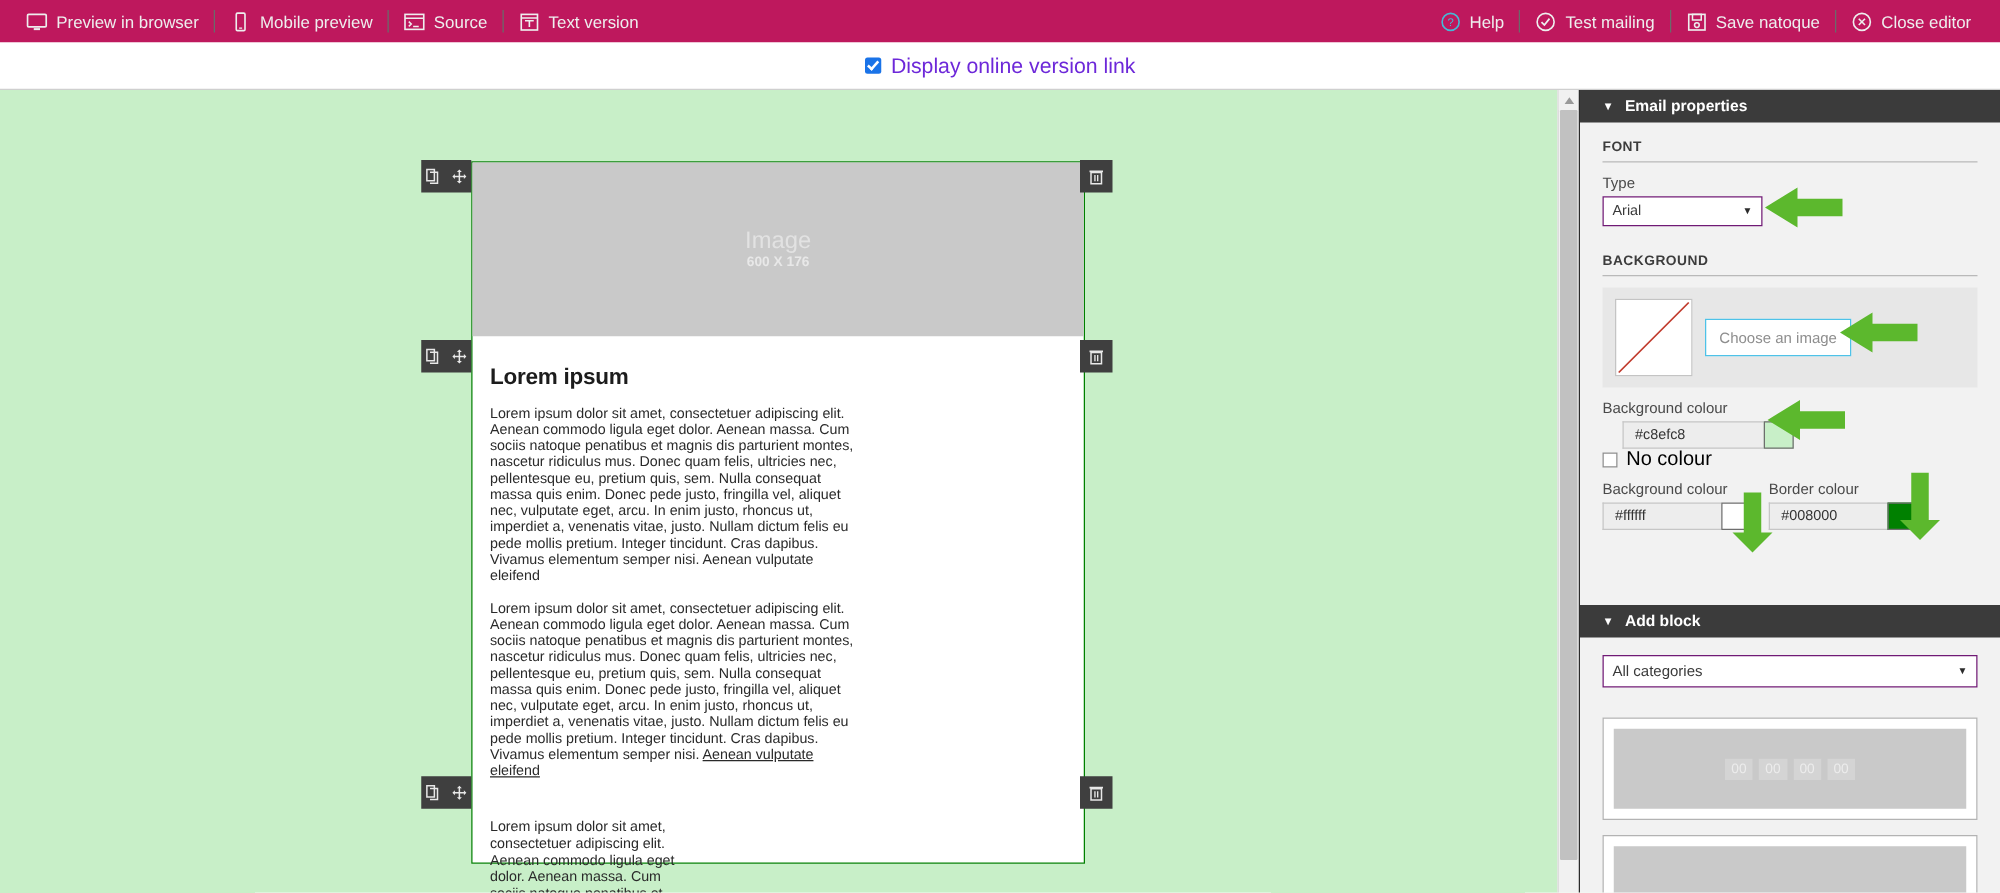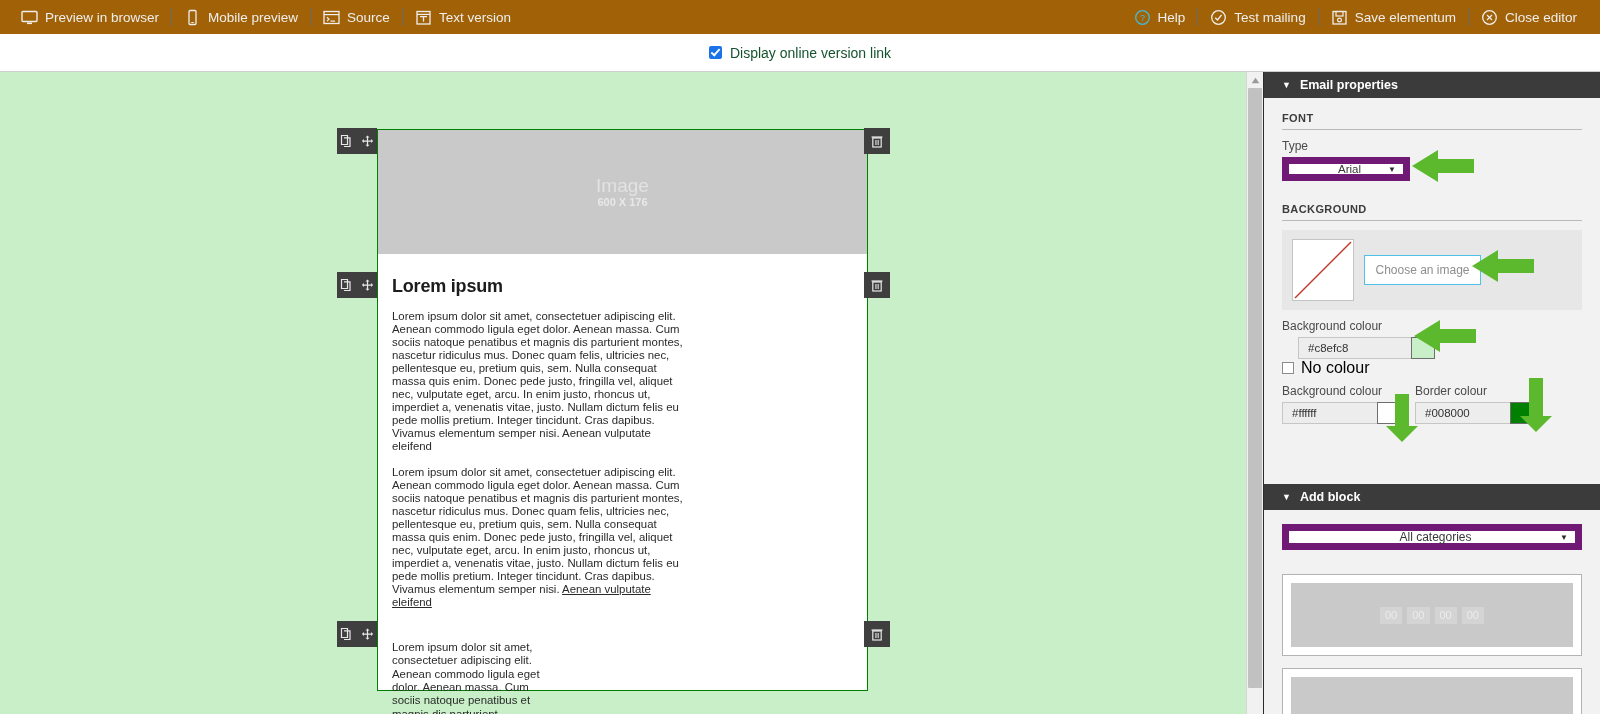--- a/index.html
+++ b/index.html
@@ -7,21 +7,21 @@
     width: 1600px; height: 714px;
     font-family: "Liberation Sans", sans-serif;
     background: #ffffff;
     overflow: hidden;
   }
 
   
   #topbar {
     position: absolute; top: 0; left: 0;
     width: 1600px; height: 34px;
-    background: #a16207;
+    background: #be185d;
     display: flex; align-items: center;
     color: #e9e9e9;
   }
   .tb-left { display: flex; align-items: center; padding-left: 12px; }
   .tb-right { display: flex; align-items: center; margin-left: auto; padding-right: 14px; }
   .tb-item {
     display: flex; align-items: center; gap: 7px;
     font-size: 13.5px; color: #eeeeee;
     padding: 0 9px; height: 34px; cursor: pointer;
     white-space: nowrap;
@@ -42,21 +42,21 @@
   .chk {
     width: 13px; height: 13px; border-radius: 2px;
     background: #1a73e8; position: relative; flex: none; cursor: pointer;
   }
   .chk:after {
     content: ""; position: absolute; left: 4px; top: 1px;
     width: 3px; height: 7px;
     border: solid #fff; border-width: 0 2px 2px 0;
     transform: rotate(42deg);
   }
-  #onlinebar .lbl { font-size: 14px; color: #14532d; }
+  #onlinebar .lbl { font-size: 17px; color: #6d28d9; }
 
   
   #canvas {
     position: absolute; top: 72px; left: 0;
     width: 1246px; height: 642px;
     background: #c8efc8;
     overflow: hidden;
   }
   #view-link {
     position: absolute; top: 30px; left: 0; width: 1246px;
@@ -66,21 +66,21 @@
   }
 
   
   #email {
     position: absolute; left: 377px; top: 57px;
     width: 491px; height: 562px;
     background: #ffffff;
     border: 1px solid #008000;
   }
   #hero {
-    width: 489px; height: 124px;
+    width: 489px; height: 139px;
     background: #c9c9c9;
     display: flex; flex-direction: column;
     align-items: center; justify-content: center;
   }
   #hero .h1 { font-size: 19px; color: #e2e2e2; line-height: 1.1; }
   #hero .h2 { font-size: 11px; font-weight: bold; color: #e8e8e8; margin-top: 0; }
 
   #cols { display: flex; padding: 22px 16px 0 14px; gap: 20px; flex-direction: column; }
   #colL { width: 295px; }
   #colR { width: 148px; }
@@ -149,25 +149,24 @@
   .grp-title {
     font-size: 11px; font-weight: bold; color: #3c3c3c;
     letter-spacing: 0.4px; padding-bottom: 5px;
     border-bottom: 1px solid #b9b9b9;
     margin-bottom: 9px;
   }
   .fld-label { font-size: 12px; color: #4a4a4a; margin-bottom: 4px; }
 
   .select {
     position: relative; height: 24px; width: 128px;
-    background: #ffffff; border: 7px solid #701a75;
+    background: #ffffff; border: 1px solid #701a75;
     display: flex; align-items: center;
     font-size: 11.5px; color: #3a3a3a; padding-left: 7px;
     cursor: pointer;
-    justify-content: center;
   }
   .select .cv {
     position: absolute; right: 7px; top: 50%; transform: translateY(-50%);
     font-size: 8px; color: #2b2b2b;
   }
   .select.wide { width: 100%; height: 26px; font-size: 12px; }
 
   .img-box {
     background: #e7e7e7; padding: 9px 10px;
     display: flex; align-items: center; gap: 10px;
@@ -300,21 +299,21 @@
     <div class="tb-sep"></div>
 
     <div class="tb-item">
       <span class="tb-ico">
         <svg width="17" height="17" viewBox="0 0 17 17">
             <rect x="2" y="2.5" width="13" height="12.5" fill="none" stroke="#eee" stroke-width="1.3"></rect>
             <rect x="5" y="2.5" width="7" height="4.5" fill="none" stroke="#eee" stroke-width="1.2"></rect>
             <circle cx="8.5" cy="11" r="1.9" fill="none" stroke="#eee" stroke-width="1.2"></circle>
           </svg>
       </span>
-      <span>Save elementum</span>
+      <span>Save natoque</span>
     </div>
     <div class="tb-sep"></div>
 
     <div class="tb-item">
       <span class="tb-ico">
         <svg width="17" height="17" viewBox="0 0 17 17">
             <circle cx="8.5" cy="8.5" r="6.8" fill="none" stroke="#eee" stroke-width="1.3"></circle>
             <line x1="6" y1="6" x2="11" y2="11" stroke="#eee" stroke-width="1.3"></line>
             <line x1="11" y1="6" x2="6" y2="11" stroke="#eee" stroke-width="1.3"></line>
           </svg>

